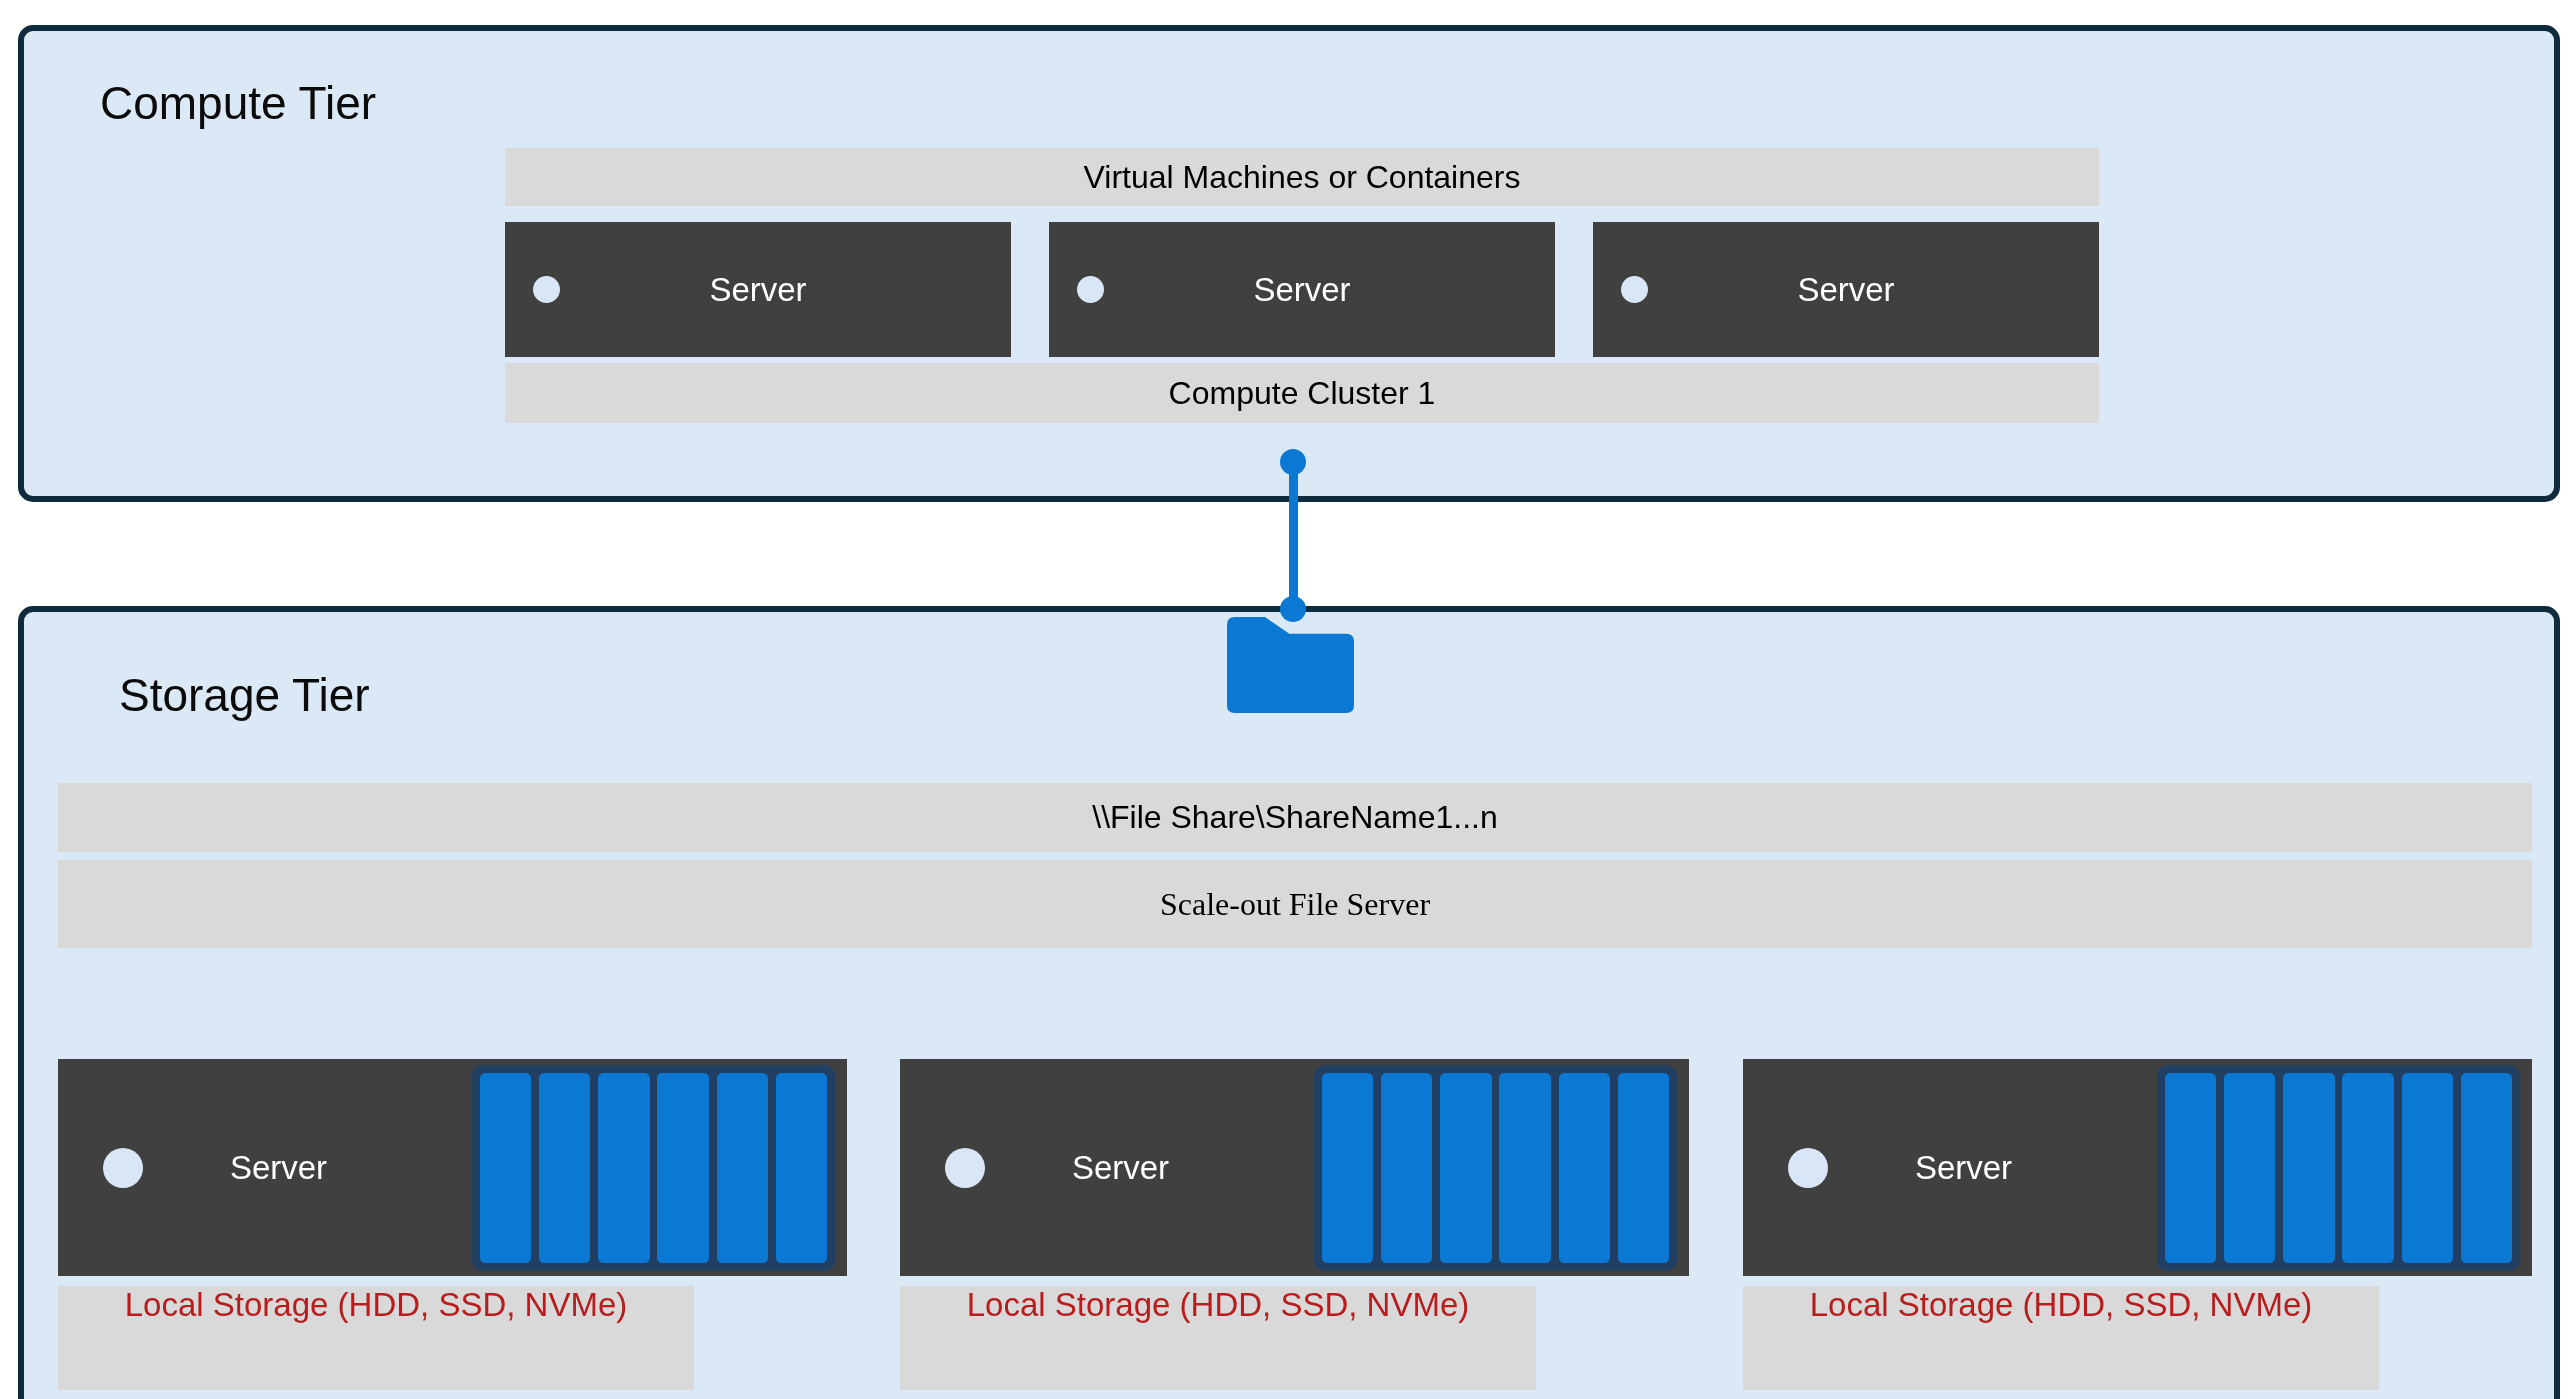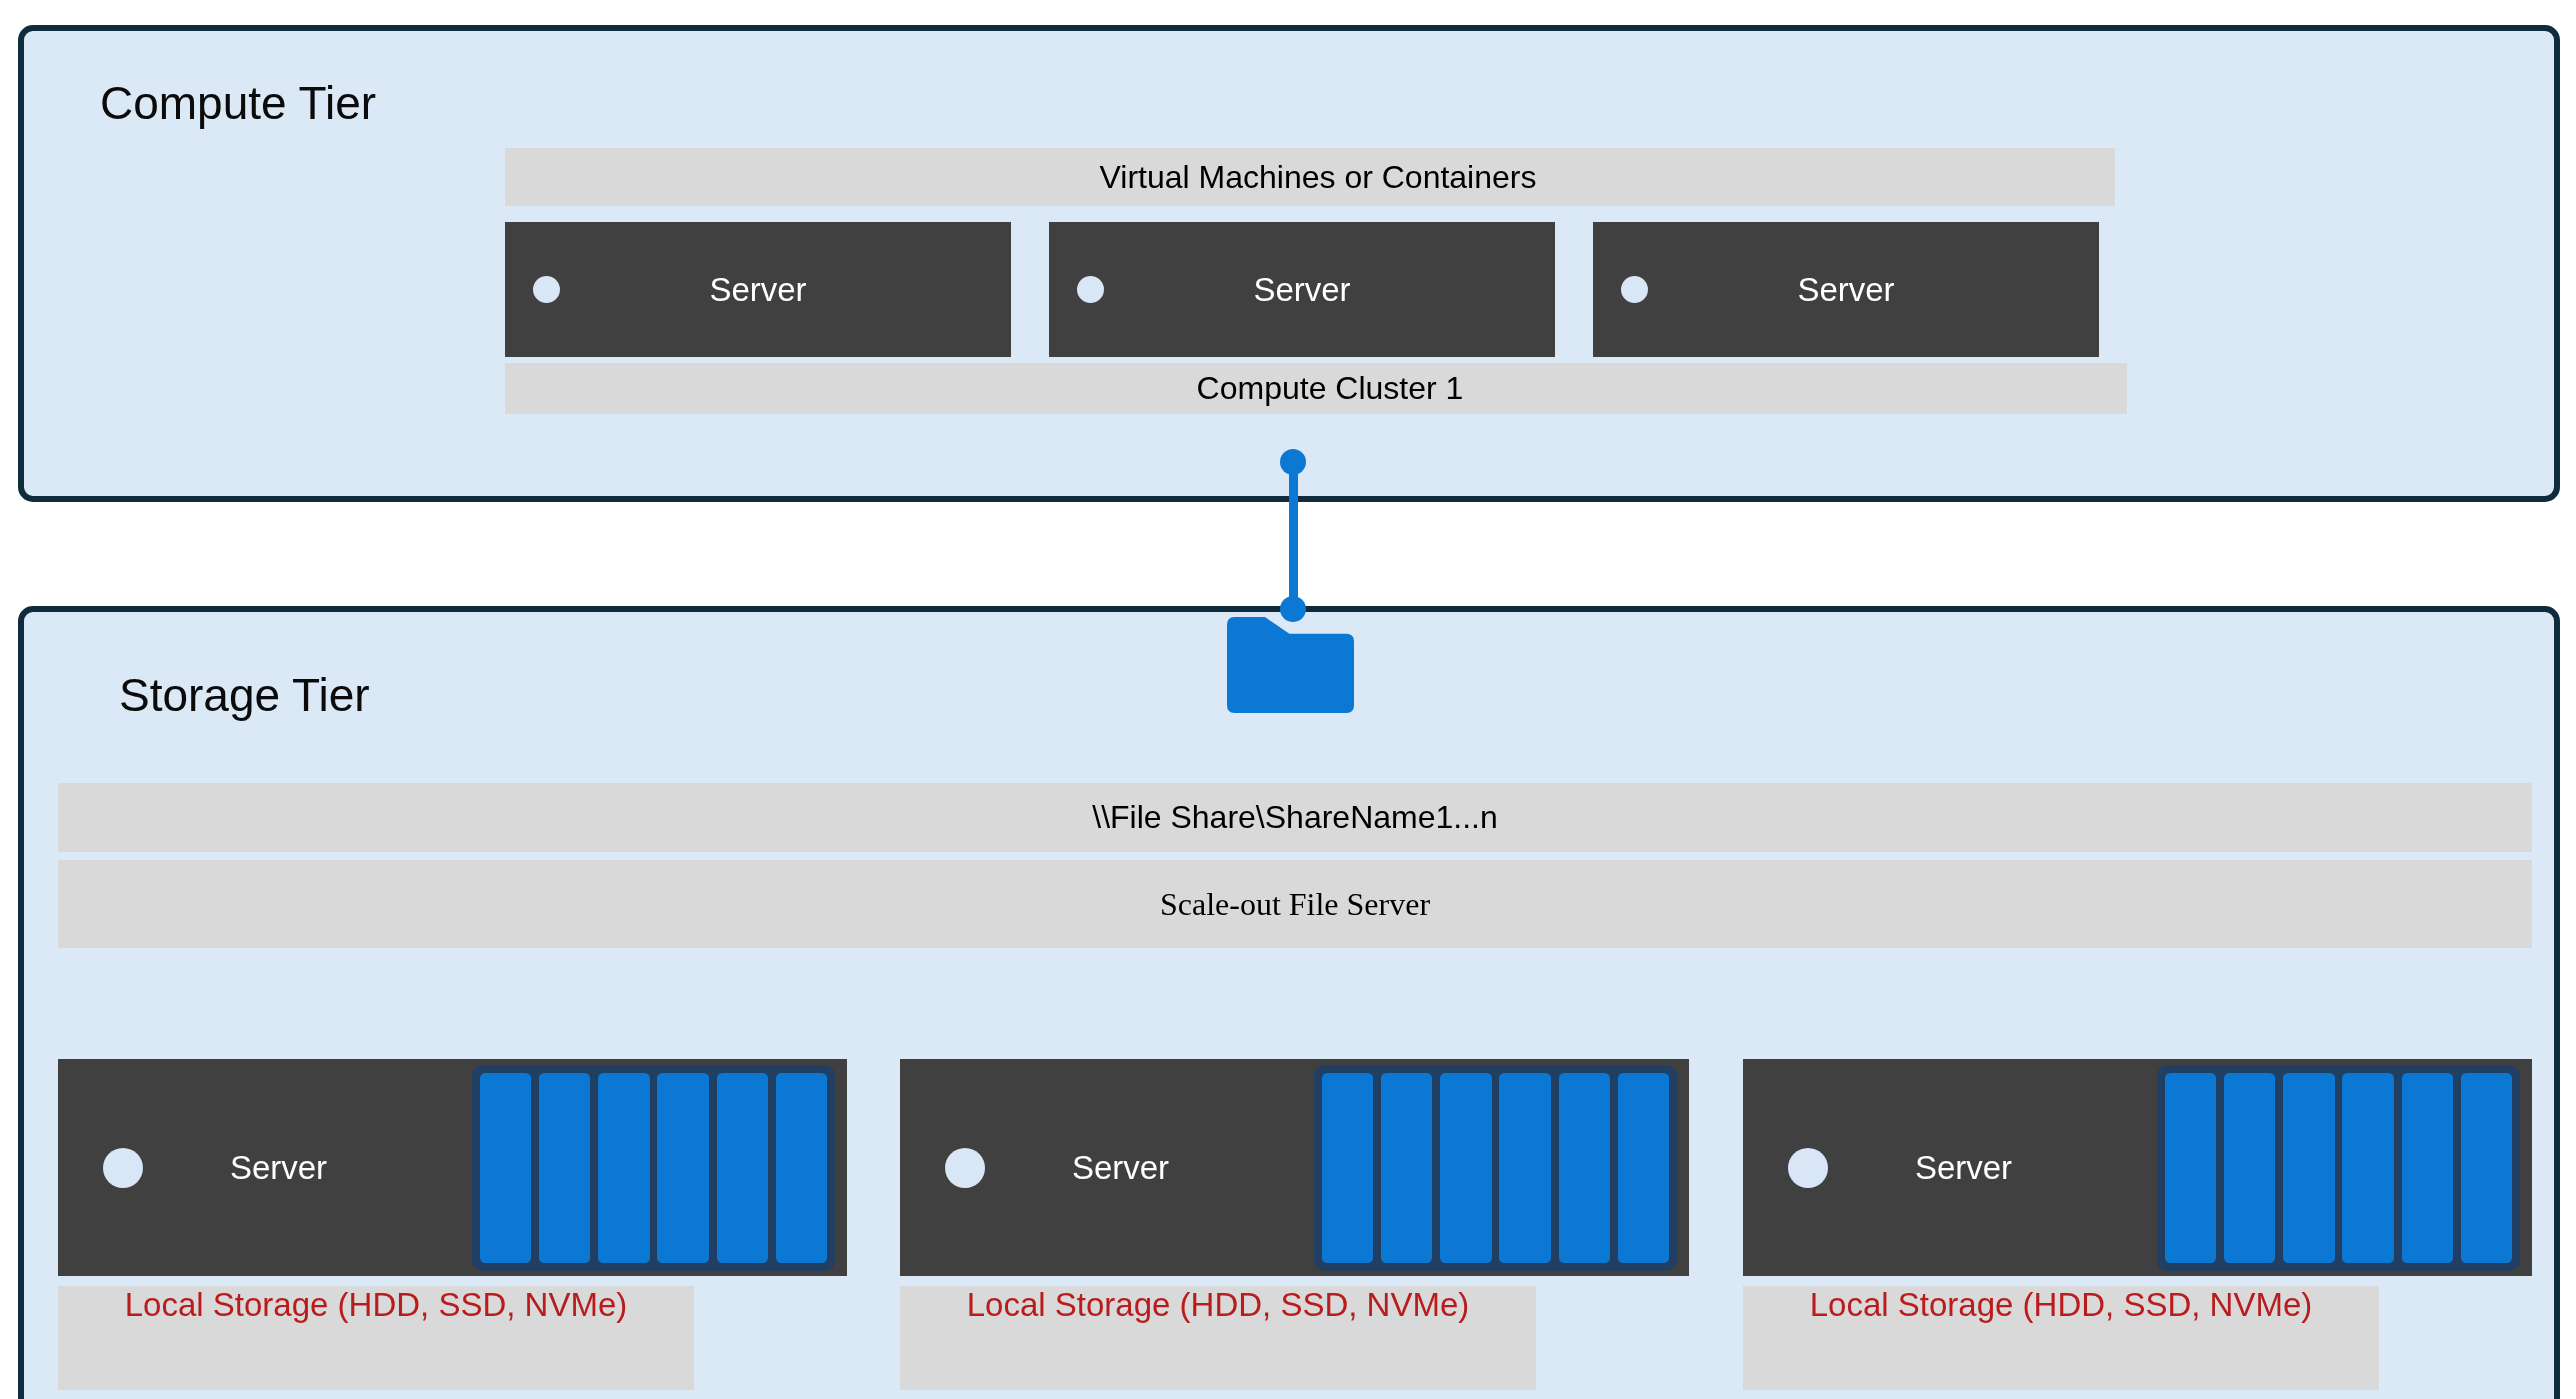--- a/index.html
+++ b/index.html
@@ -19,22 +19,22 @@
     position:absolute;font-size:46px;line-height:49px;color:#0b0b0b;
     font-weight:400;white-space:nowrap;
   }
   .tier-compute .tier-title{left:76px;top:48px;}
   .tier-storage .tier-title{left:95px;top:59px;}
   .gray-bar{
     position:absolute;background:#d9d9d9;color:#000;
     display:flex;align-items:center;justify-content:center;
     font-size:32px;white-space:nowrap;
   }
-  .vm-bar{left:481px;top:117px;width:1594px;height:58px;padding-left:16px;}
-  .cluster-bar{left:481px;top:332px;width:1594px;height:51px;padding-left:28px;}
+  .vm-bar{left:481px;top:117px;width:1594px;height:58px;}
+  .cluster-bar{left:481px;top:332px;width:1594px;height:60px;}
   .compute-server{
     position:absolute;top:191px;width:506px;height:135px;background:#404040;
     display:flex;align-items:center;justify-content:center;
   }
   .compute-server .server-label{color:#fff;font-size:33px;}
   .compute-server .dot{
     position:absolute;left:28px;top:50%;margin-top:-13.7px;
     width:27px;height:27px;border-radius:50%;background:#d8e6f5;
   }
   .cs-1{left:481px;} .cs-2{left:1025px;} .cs-3{left:1569px;}

